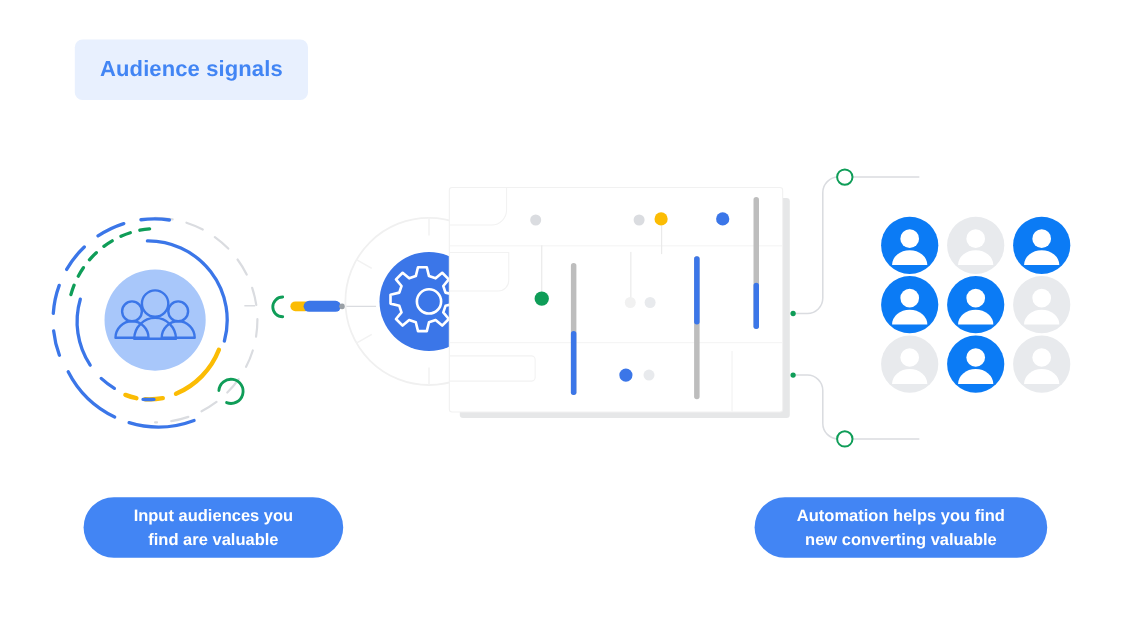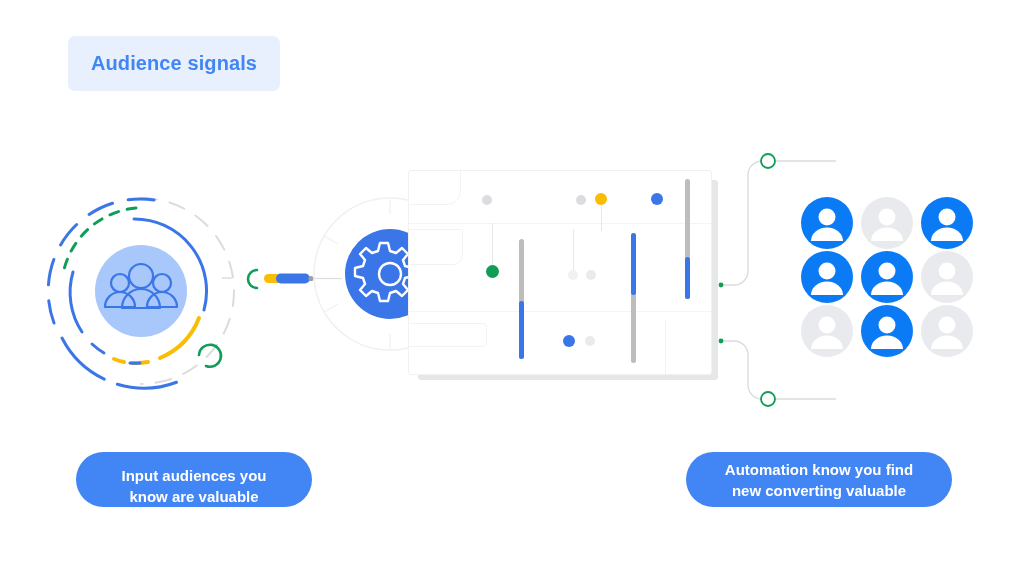--- a/index.html
+++ b/index.html
@@ -52,21 +52,20 @@
     line-height: 21px;
     font-weight: bold;
     padding: 0 18px;
     box-sizing: border-box;
   }
   #pill-left {
     left: 76px;
     top: 452px;
     width: 236px;
     height: 55px;
-    align-items: flex-end;
   }
   #pill-right {
     left: 686px;
     top: 452px;
     width: 266px;
     height: 55px;
   }
   .pill .pill-text { display: block; }
 
   
@@ -361,24 +360,24 @@
     <svg class="avatar" viewBox="0 0 54 54">
       <circle cx="27" cy="27" r="26" fill="#E8EAED"></circle>
       <circle cx="27" cy="21" r="8.5" fill="#FFFFFF"></circle>
       <path d="M 11 45 a 16 13.5 0 0 1 32 0 z" fill="#FFFFFF"></path>
     </svg>
   </div>
 
   <div class="pill" id="pill-left">
     <span>
       <span class="pill-text">Input audiences you</span>
-      <span class="pill-text">know are valuable</span>
+      <span class="pill-text">find are valuable</span>
     </span>
   </div>
 
   <div class="pill" id="pill-right">
     <span>
-      <span class="pill-text">Automation know you find</span>
+      <span class="pill-text">Automation helps you find</span>
       <span class="pill-text">new converting valuable</span>
     </span>
   </div>
 
 </div>
 
 </body></html>

